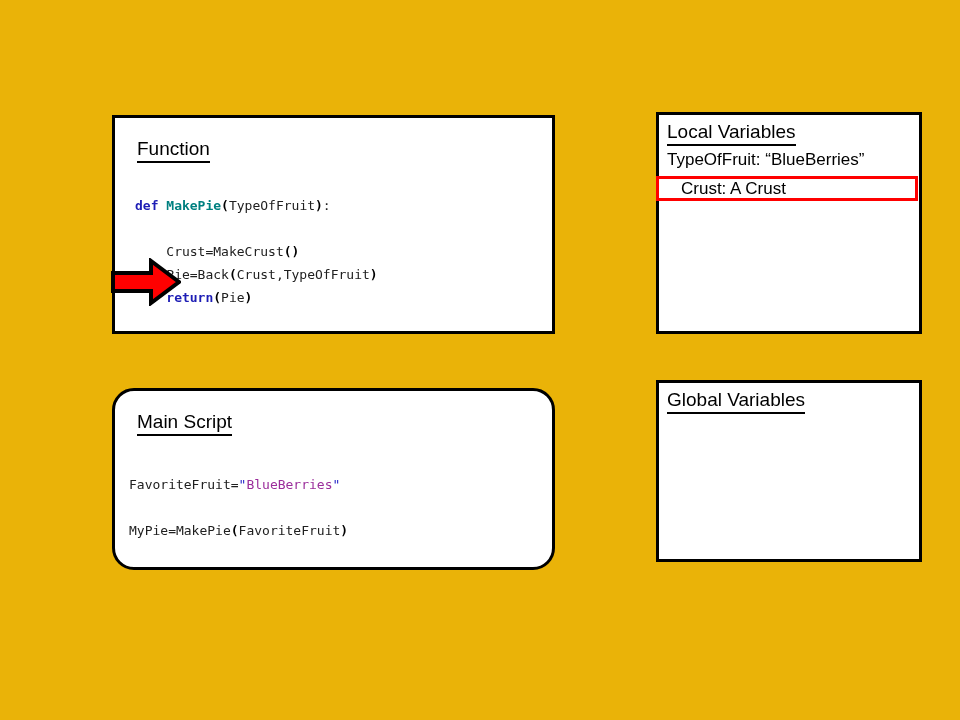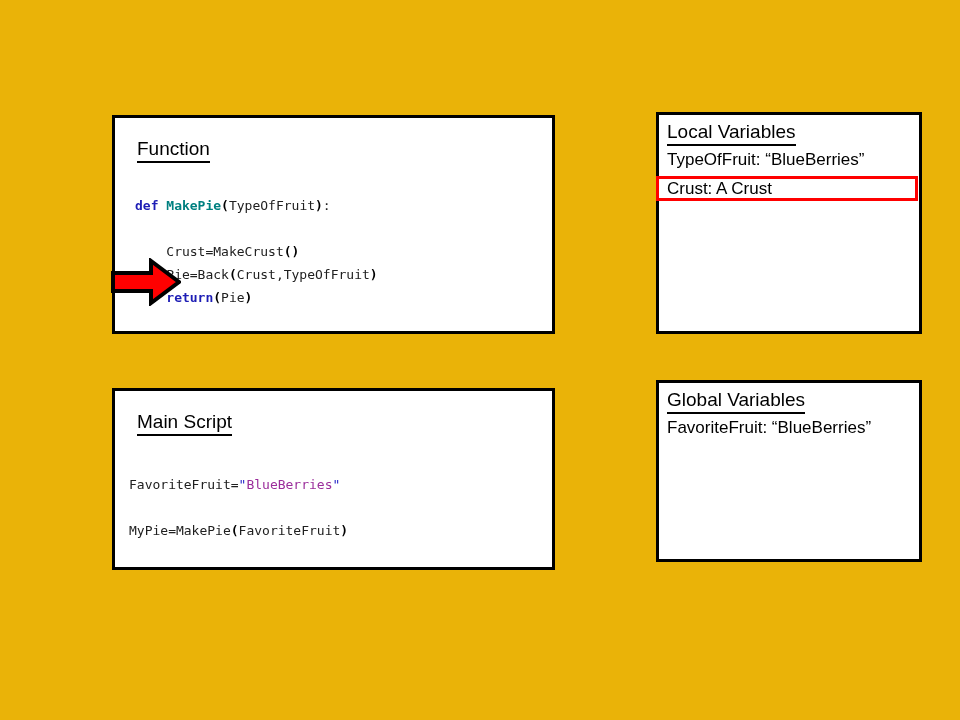--- a/index.html
+++ b/index.html
@@ -17,21 +17,21 @@
   }
 
   .panel {
     position: absolute;
     background: #ffffff;
     border: 3px solid #000000;
     box-sizing: border-box;
   }
 
   #function-panel { left: 112px; top: 115px; width: 443px; height: 219px; }
-  #main-script-panel { left: 112px; top: 388px; width: 443px; height: 182px; }
+  #main-script-panel { left: 112px; top: 388px; width: 443px; height: 182px; border-radius: 22px; }
   #local-vars-panel { left: 656px; top: 112px; width: 266px; height: 222px; }
   #global-vars-panel { left: 656px; top: 380px; width: 266px; height: 182px; }
 
   
   .panel-heading {
     position: absolute;
     font-family: "Liberation Sans", sans-serif;
     font-size: 19px;
     font-weight: 400;
     color: #000000;
@@ -78,21 +78,21 @@
     font-size: 17px;
     color: #000000;
     white-space: nowrap;
     box-sizing: border-box;
   }
   #local-var-0 { left: 8px; top: 35px; }
   #local-var-1 {
     left: -3px; top: 61px;
     width: 262px; height: 25px;
     border: 3px solid #ff0000;
-    padding-left: 8px;
+    padding-left: 22px;
     line-height: 19px;
   }
   #global-var-0 { left: 8px; top: 35px; }
 
   
   #step-arrow {
     position: absolute;
     left: 111px;
     top: 258px;
     width: 70px;
@@ -123,21 +123,20 @@
       <span class="hd-text">Local Variables</span>
     </div>
     <div class="var-row" id="local-var-0">TypeOfFruit: “BlueBerries”</div>
     <div class="var-row" id="local-var-1">Crust: A Crust</div>
   </div>
 
   <div class="panel" id="global-vars-panel">
     <div class="panel-heading" id="global-vars-heading">
       <span class="hd-text">Global Variables</span>
     </div>
-    <div class="var-row" id="global-var-0">FavoriteFruit: “BlueBerries”</div>
   </div>
 
   <div id="step-arrow">
     <svg width="70" height="48" viewBox="0 0 70 48" xmlns="http://www.w3.org/2000/svg">
       <polygon points="2,15 40,15 40,3 68,24 40,45 40,33 2,33" fill="#ff0000" stroke="#000000" stroke-width="4" stroke-linejoin="miter"></polygon>
     </svg>
   </div>
 
 </div>
 

